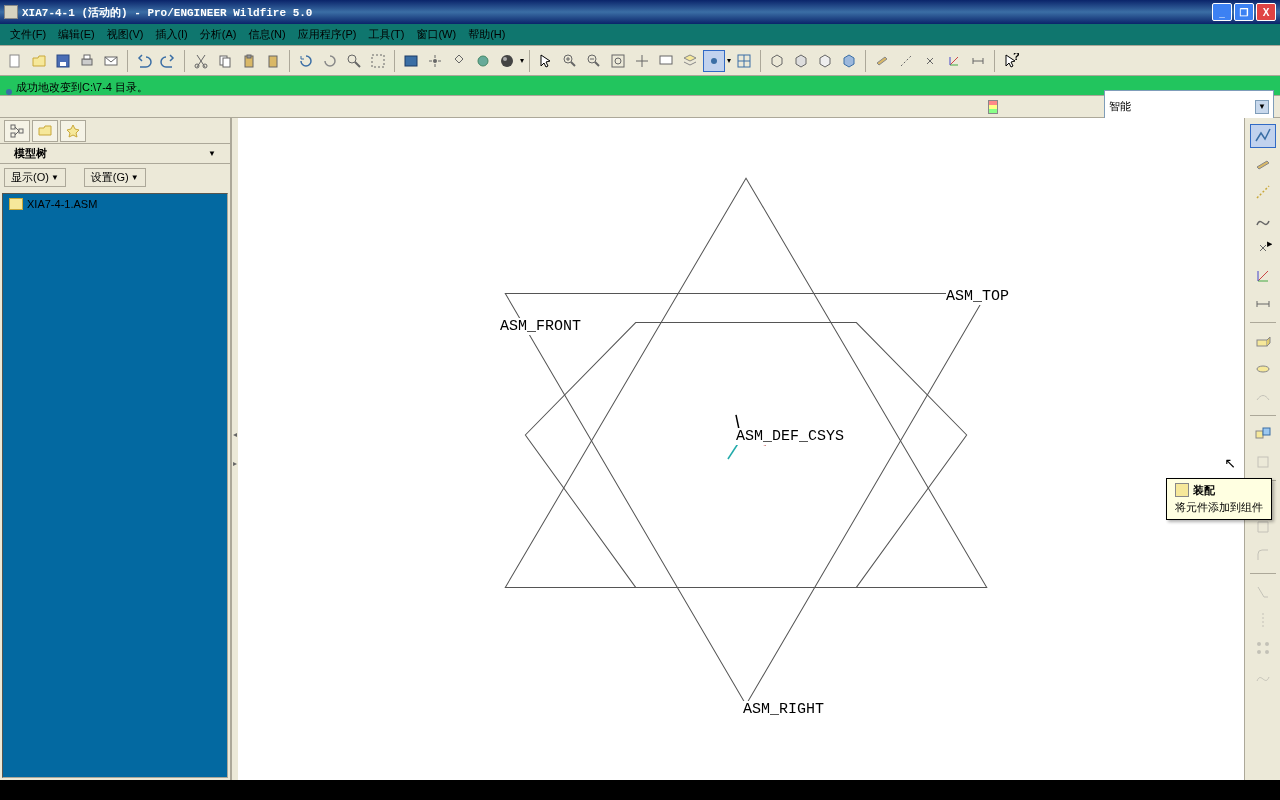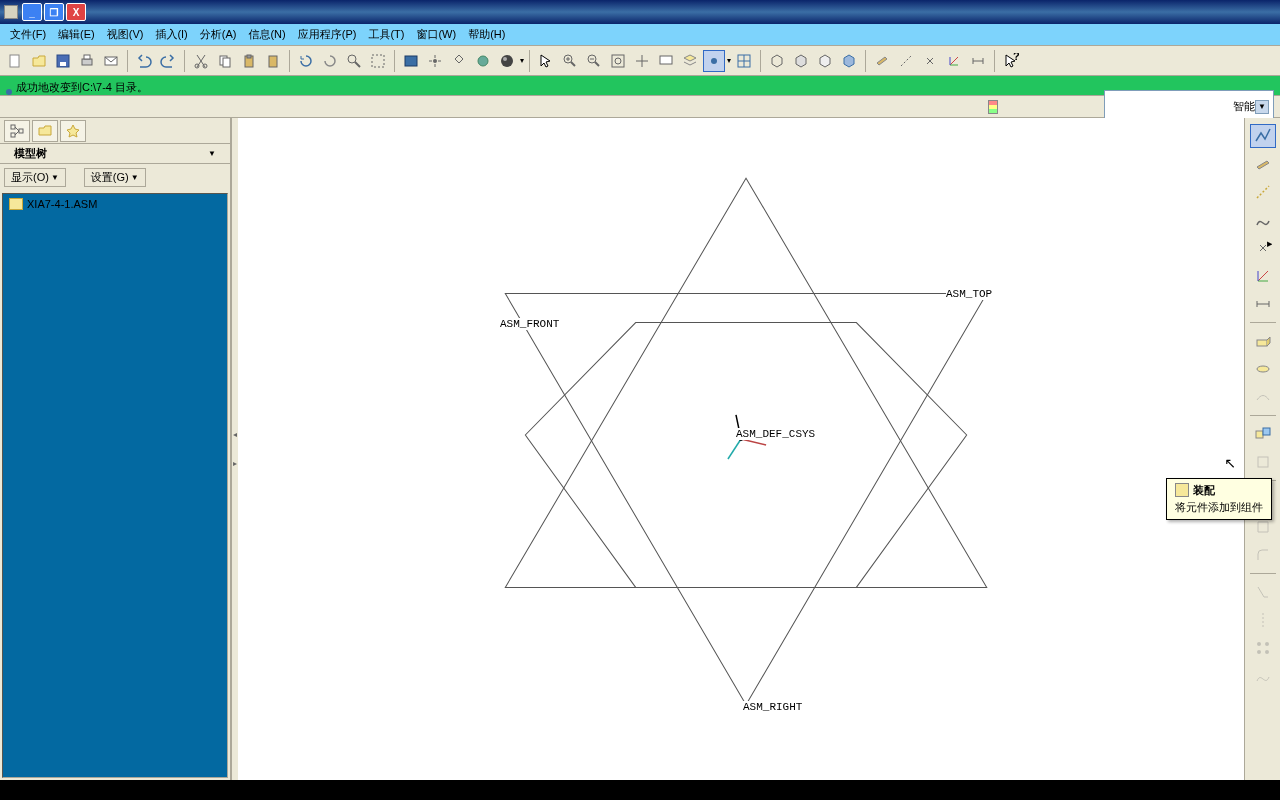--- a/index.html
+++ b/index.html
@@ -4,31 +4,31 @@
 <style>
 * { margin: 0; padding: 0; box-sizing: border-box; font-family: "SimSun", Arial, sans-serif; font-size: 11px; }
 body { background: #ece9d8; overflow: hidden; width: 1280px; height: 800px; }
 .titlebar { background: linear-gradient(#0a246a, #3b6ea5, #0a246a); height: 24px; display: flex; align-items: center; padding: 0 4px; color: #fff; }
 .titlebar .icon { width: 14px; height: 14px; background: #d6d3c0; border: 1px solid #888; margin-right: 4px; }
 .titlebar .title { flex: 1; font-weight: bold; font-family: "Courier New", monospace; }
 .winbtns { display: flex; gap: 2px; }
 .winbtn { width: 20px; height: 18px; display: flex; align-items: center; justify-content: center; border: 1px solid #fff; border-radius: 2px; font-weight: bold; font-size: 10px; }
 .winbtn.min, .winbtn.max { background: #3c81f3; color: #fff; }
 .winbtn.close { background: #e04343; color: #fff; }
-.menubar { background: #7dd3fc; height: 22px; display: flex; align-items: center; padding: 0 4px; border-bottom: 1px solid #aca899; }
+.menubar { background: #0f766e; height: 22px; display: flex; align-items: center; padding: 0 4px; border-bottom: 1px solid #aca899; }
 .menubar span { padding: 2px 6px; cursor: default; }
 .toolbar { background: #ece9d8; height: 30px; display: flex; align-items: center; padding: 0 4px; border-bottom: 1px solid #aca899; gap: 2px; }
 .tbtn { width: 22px; height: 22px; border: 1px solid transparent; display: flex; align-items: center; justify-content: center; background: #ece9d8; }
 .tsep { width: 1px; height: 22px; background: #aca899; margin: 0 3px; }
 .tbtn svg { width: 16px; height: 16px; }
 .statusbar { background: #22c55e; height: 20px; display: flex; align-items: flex-end; padding: 0 6px; border-bottom: 1px solid #aca899; }
 .statusbar .dot { width: 6px; height: 6px; background: #3a6ea5; border-radius: 50%; margin-right: 4px; }
 .selrow { background: #ece9d8; height: 22px; border-bottom: 1px solid #aca899; display: flex; align-items: center; justify-content: flex-end; padding-right: 6px; gap: 6px; }
 .traffic { width: 10px; height: 14px; background: linear-gradient(#f88 0 33%, #ff8 33% 66%, #8f8 66%); border: 1px solid #888; margin-right: 100px; }
-.selbox { width: 170px; height: 18px; background: #fff; border: 1px solid #7f9db9; padding: 16px 4px; display: flex; align-items: center; justify-content: flex-end; }
+.selbox { width: 170px; height: 18px; background: #fff; border: 1px solid #7f9db9; padding: 16px 4px; display: flex; align-items: center; justify-content: space-between; }
 .selbox .arrow { width: 14px; height: 14px; background: #c8d8ec; border: 1px solid #7f9db9; display: flex; align-items: center; justify-content: center; font-size: 8px; }
 .main { display: flex; height: calc(800px - 24px - 22px - 30px - 20px - 22px - 20px); }
 .leftpanel { width: 232px; background: #ece9d8; border-right: 2px solid #aca899; display: flex; flex-direction: column; }
 .tabstrip { height: 26px; background: #ece9d8; display: flex; align-items: center; padding: 2px 4px; gap: 2px; border-bottom: 1px solid #aca899; }
 .tabbtn { width: 26px; height: 22px; border: 1px solid #aca899; background: #f5f3e6; display: flex; align-items: center; justify-content: center; }
 .treeheader { background: #ece9d8; padding: 2px 14px; font-weight: bold; display: flex; align-items: center; border-bottom: 1px solid #aca899; }
 .treeheader .dd { margin-left: auto; font-size: 8px; }
 .treectl { padding: 4px; display: flex; gap: 18px; }
 .treectl button { border: 1px solid #aca899; background: #ece9d8; padding: 1px 6px; display: flex; align-items: center; gap: 2px; }
 .treectl .dd { font-size: 8px; }
@@ -40,29 +40,30 @@
 .canvas { flex: 1; background: #fff; position: relative; }
 .rightpanel { width: 36px; background: #ece9d8; border-left: 1px solid #aca899; display: flex; flex-direction: column; align-items: center; padding-top: 6px; gap: 4px; }
 .rtool { width: 26px; height: 24px; display: flex; align-items: center; justify-content: center; border: 1px solid transparent; }
 .rtool.active { border: 1px solid #316ac5; background: #c1d2ee; }
 .rtool.disabled { opacity: 0.4; }
 .rtool svg { width: 18px; height: 18px; }
 .rsep { width: 26px; height: 1px; background: #aca899; margin: 2px 0; }
 .tooltip { position: absolute; right: 8px; top: 478px; background: #ffffe1; border: 1px solid #000; padding: 4px 8px; z-index: 100; box-shadow: 2px 2px 3px rgba(0,0,0,0.3); }
 .tooltip .tt-title { display: flex; align-items: flex-start; gap: 4px; font-weight: bold; margin-bottom: 2px; }
 .tooltip .tt-icon { width: 14px; height: 14px; background: #f6e89a; border: 1px solid #888; }
-.label { position: absolute; font-family: "Courier New", monospace; font-size: 11px; background: #fff; }
+.label { position: absolute; font-family: "Courier New", monospace; font-size: 15px; background: #fff; }
 .footer { height: 20px; background: #000; }
 .cursor { position: absolute; right: 44px; top: 455px; font-size: 14px; pointer-events: none; }
 </style>
 </head>
 <body>
 
 <div class="titlebar">
   <div class="icon"></div>
+  <div class="title">XIA7-4-1 (活动的) - Pro/ENGINEER Wildfire 5.0</div>
   <div class="winbtns">
     <div class="winbtn min">_</div>
     <div class="winbtn max">❐</div>
     <div class="winbtn close">X</div>
   </div>
 </div>
 
 <div class="menubar">
   <span>文件(F)</span>
   <span>编辑(E)</span>

